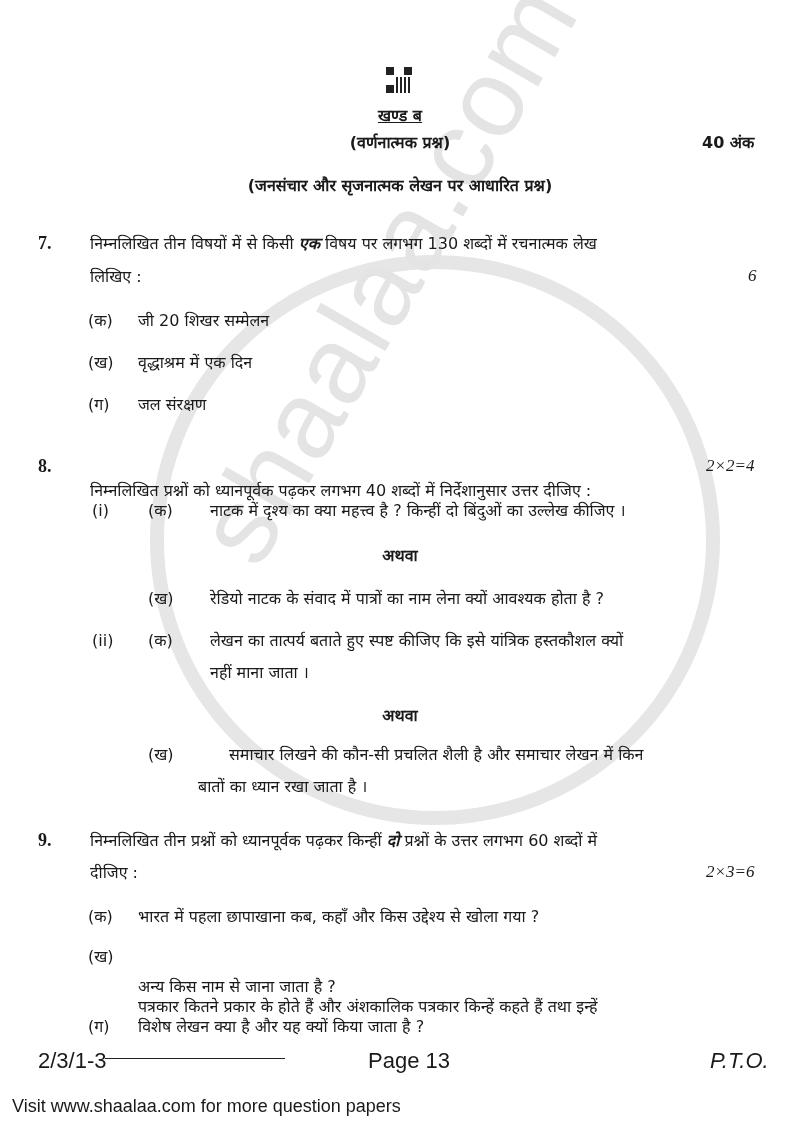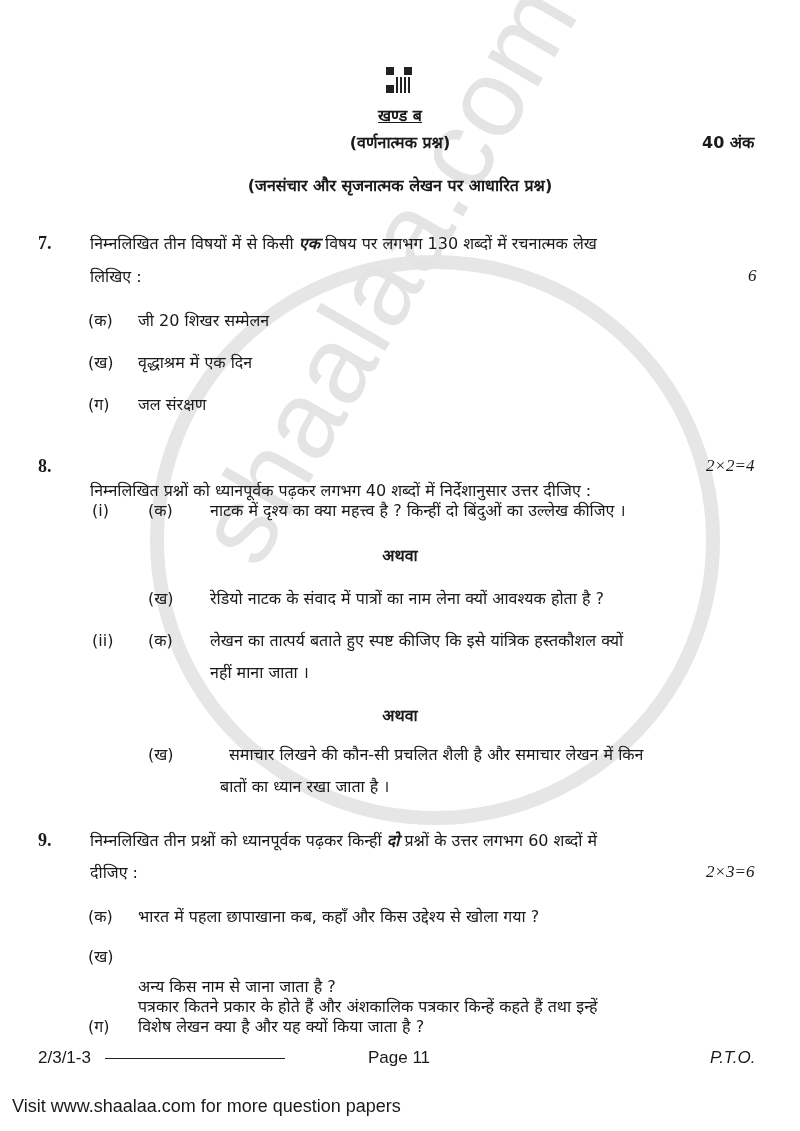--- a/index.html
+++ b/index.html
@@ -17,21 +17,21 @@
             font-size:110px; color:#e4e4e4; transform:rotate(-60deg); transform-origin:left top;
             z-index:0; letter-spacing:2px; }
   .content { position:relative; z-index:1; }
   .qr { position:absolute; left:385px; top:66px; width:26px; height:26px;
         background:
           linear-gradient(#222,#222) 0 0/8px 8px no-repeat,
           linear-gradient(#222,#222) 18px 0/8px 8px no-repeat,
           linear-gradient(#222,#222) 0 18px/8px 8px no-repeat,
           repeating-linear-gradient(90deg,#222 0 2px,#fff 2px 4px) 10px 10px/16px 16px no-repeat;
         border:1px solid #fff; }
-  .footer { font-family:"Liberation Sans", sans-serif; font-size:17px; }
+  .footer { font-family:"Liberation Sans", sans-serif; font-size:22px; }
   .rule { position:absolute; left:105px; top:1058px; width:180px; height:0; border-top:1.5px solid #222; }
 </style>
 </head>
 <body>
 
 <div class="wm"></div>
 <div class="wmtext">shaalaa.com</div>
 
 <div class="content">
 
@@ -68,38 +68,38 @@
   <div class="abs hi" style="left:148px; top:588px;">(ख)</div>
   <div class="abs hi" style="left:210px; top:588px;">रेडियो नाटक के संवाद में पात्रों का नाम लेना क्यों आवश्यक होता है ?</div>
 
   <div class="abs hi" style="left:92px; top:630px;">(ii)</div>
   <div class="abs hi" style="left:148px; top:630px;">(क)</div>
   <div class="abs hi" style="left:210px; top:630px;">लेखन का तात्पर्य बताते हुए स्पष्ट कीजिए कि इसे यांत्रिक हस्तकौशल क्यों</div>
   <div class="abs hi" style="left:210px; top:662px;">नहीं माना जाता ।</div>
   <div class="abs hi bold center" style="left:350px; top:705px; width:100px;">अथवा</div>
   <div class="abs hi" style="left:148px; top:744px;">(ख)</div>
   <div class="abs hi" style="left:210px; top:744px;margin-left:19px;">समाचार लिखने की कौन-सी प्रचलित शैली है और समाचार लेखन में किन</div>
-  <div class="abs hi" style="left:220px; top:776px;text-align:right;">बातों का ध्यान रखा जाता है ।</div>
+  <div class="abs hi" style="left:198px; top:776px;text-align:right;">बातों का ध्यान रखा जाता है ।</div>
 
   <div class="abs num" style="left:38px; top:830px;">9.</div>
   <div class="abs hi" style="left:90px; top:830px; width:650px;">
     <span>निम्नलिखित तीन प्रश्नों को ध्यानपूर्वक पढ़कर किन्हीं</span>
     <b><i>दो</i></b>
     <span>प्रश्नों के उत्तर लगभग 60 शब्दों में</span>
   </div>
   <div class="abs hi" style="left:90px; top:862px;">दीजिए :</div>
   <div class="abs marks" style="left:706px; top:862px;">2×3=6</div>
 
   <div class="abs hi" style="left:88px; top:906px;">(क)</div>
   <div class="abs hi" style="left:138px; top:906px;">भारत में पहला छापाखाना कब, कहाँ और किस उद्देश्य से खोला गया ?</div>
   <div class="abs hi" style="left:88px; top:946px;">(ख)</div>
   <div class="abs hi" style="left:138px; top:996px; white-space:nowrap;">पत्रकार कितने प्रकार के होते हैं और अंशकालिक पत्रकार किन्हें कहते हैं तथा इन्हें</div>
   <div class="abs hi" style="left:138px; top:976px;">अन्य किस नाम से जाना जाता है ?</div>
   <div class="abs hi" style="left:88px; top:1016px;">(ग)</div>
   <div class="abs hi" style="left:138px; top:1016px;">विशेष लेखन क्या है और यह क्यों किया जाता है ?</div>
 
   <div class="abs footer" style="left:38px; top:1048px;">2/3/1-3</div>
   <div class="rule"></div>
-  <div class="abs footer" style="left:368px; top:1048px;">Page 11</div>
+  <div class="abs footer" style="left:368px; top:1048px;">Page 13</div>
   <div class="abs footer" style="left:710px; top:1048px; font-style:italic;">P.T.O.</div>
   <div class="abs footer" style="left:12px; top:1096px; font-size:18px;">Visit www.shaalaa.com for more question papers</div>
 
 </div>
 
 </body></html>

